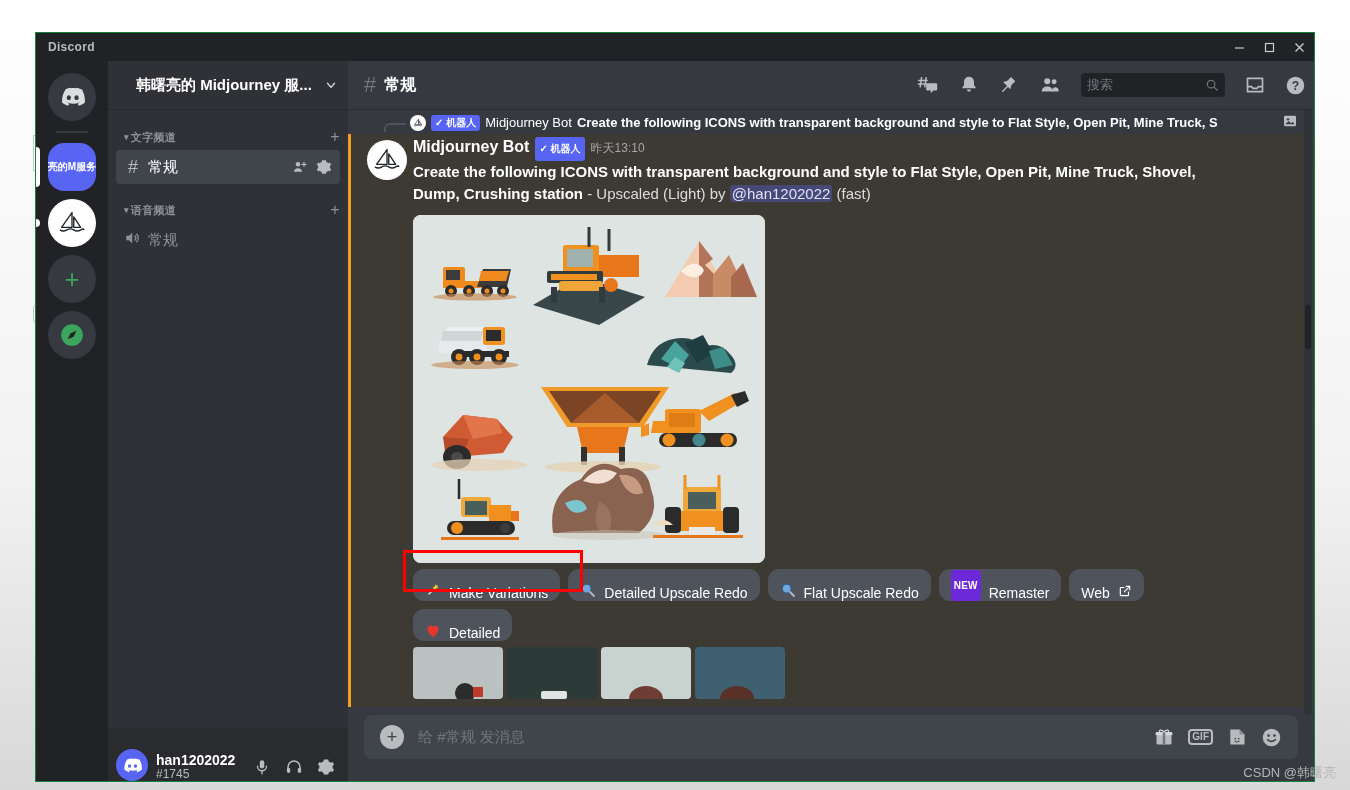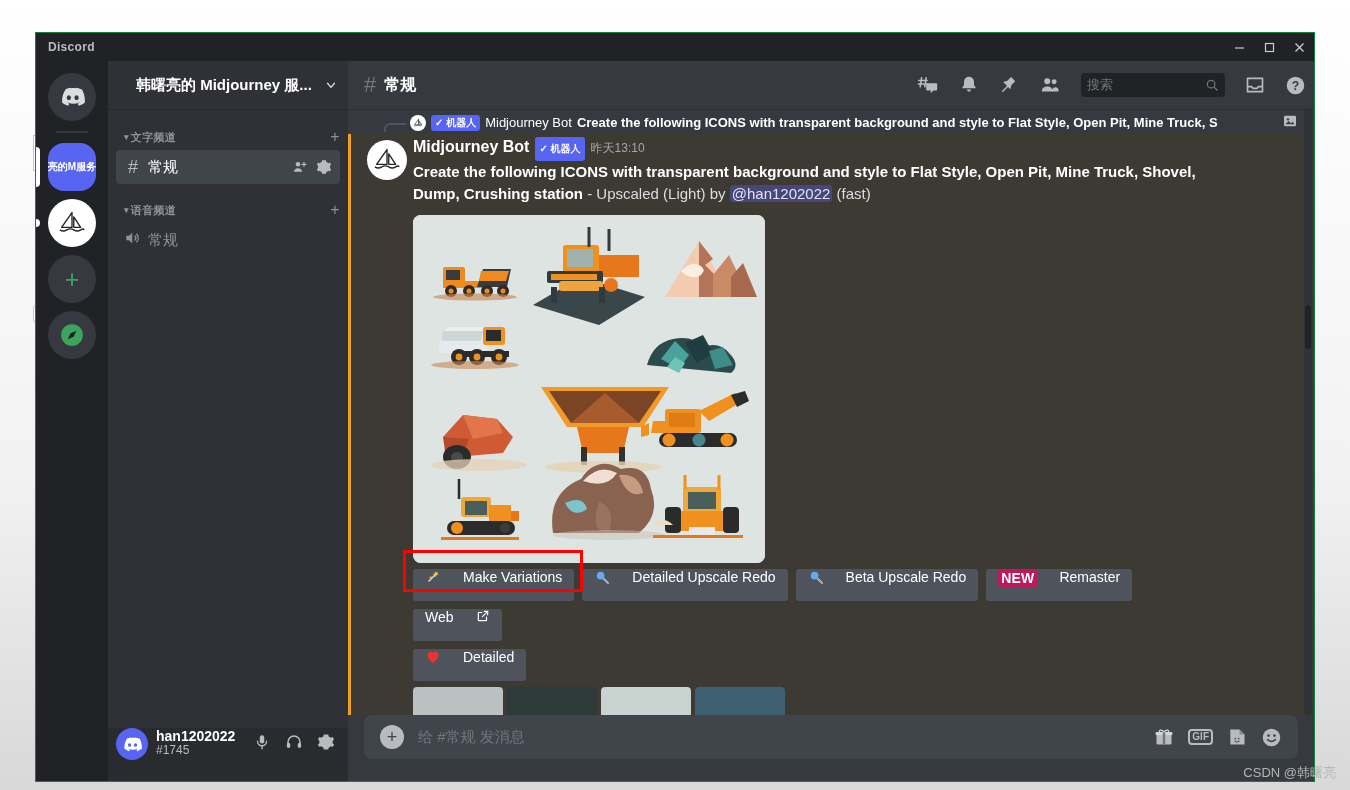--- a/index.html
+++ b/index.html
@@ -91,21 +91,21 @@
   }
   .chan.sel { background: #40444b; color: #fff; }
   .chan .hash { font-size: 18px; color: #8e9297; margin-right: 6px; width: 18px; text-align:center;}
   .chan.sel .hash { color: #b9bbbe; }
   .chan .lbl { flex: 1; }
   .chan .acts { display: flex; gap: 8px; align-items: center; color: #b9bbbe; }
 
   
   .userpanel {
     height: 53px; flex: 0 0 53px; background: #292b2f;
-    display: flex; align-items: flex-start; padding: 0 8px;
+    display: flex; align-items: flex-end; padding: 0 8px;
   }
   .uavatar {
     width: 32px; height: 32px; border-radius: 50%; background: #5865f2;
     display: flex; align-items: center; justify-content: center; flex: 0 0 32px;
   }
   .uinfo { margin-left: 8px; flex: 1; min-width: 0; }
   .uname { color: #fff; font-size: 14px; font-weight: bold; line-height: 16px; }
   .utag  { color: #b9bbbe; font-size: 12px; line-height: 13px; }
   .uicons { display: flex; gap: 4px; }
   .uicon { width: 28px; height: 28px; display: flex; align-items: center; justify-content: center; color: #b9bbbe; cursor: pointer;}
@@ -168,27 +168,27 @@
   }
   .link { color: #00a8fc; font-weight: bold; }
 
   .gen-image {
     width: 352px; height: 348px; margin: 10px 0 6px 0; border-radius: 8px;
     background: #dfe5e2; position: relative; overflow: hidden;
   }
 
   .btnrow { display: flex; gap: 8px; margin-top: 4px; flex-wrap: wrap; max-width: 780px; }
   .dbtn {
-    height: 32px; background: #4f545c; border-radius: 3px; color: #fff;
-    font-size: 14px; display: inline-flex; align-items: flex-start; gap: 22px;
+    height: 32px; background: #4f545c; border-radius: 11px; color: #fff;
+    font-size: 14px; display: inline-flex; align-items: flex-end; gap: 8px;
     padding: 0 12px; cursor: pointer; white-space: nowrap;
   }
   .dbtn .new-badge {
-    background: #be185d; color:#fff; font-size:14px; font-weight:bold;
-    border-radius:3px; padding:1px 3px; letter-spacing:.2px;
+    background: #6d28d9; color:#fff; font-size:10px; font-weight:bold;
+    border-radius:3px; padding:10px 3px; letter-spacing:.2px;
   }
   .redbox {
     position: absolute; border: 3px solid #ff0000; pointer-events: none;
   }
   .thumbs { display: flex; gap: 4px; margin-top: 6px; }
   .thumb { width: 90px; height: 52px; border-radius: 4px; overflow: hidden; }
 
   
   .composer { padding: 0 16px 22px 16px; background: #36393f; flex: 0 0 auto; }
   .inputbar {
@@ -629,21 +629,21 @@
                 </span>
                 <span>Detailed Upscale Redo</span>
               </div>
               <div class="dbtn">
                 <span>
                   <svg width="16" height="16" viewBox="0 0 24 24">
                     <circle cx="10" cy="10" r="6.5" fill="#6fa8dc" stroke="#2f5f8f" stroke-width="1.6"></circle>
                     <line x1="15" y1="15" x2="21" y2="21" stroke="#b0b5bd" stroke-width="3" stroke-linecap="round"></line>
                   </svg>
                 </span>
-                <span>Beta Upscale Redo</span>
+                <span>Flat Upscale Redo</span>
               </div>
               <div class="dbtn">
                 <span class="new-badge">NEW</span>
                 <span>Remaster</span>
               </div>
               <div class="dbtn">
                 <span>Web</span>
                 <span>
                   <svg width="14" height="14" viewBox="0 0 24 24">
                     <path d="M14 4h6v6" stroke="#fff" stroke-width="2" fill="none" stroke-linecap="round"></path>

